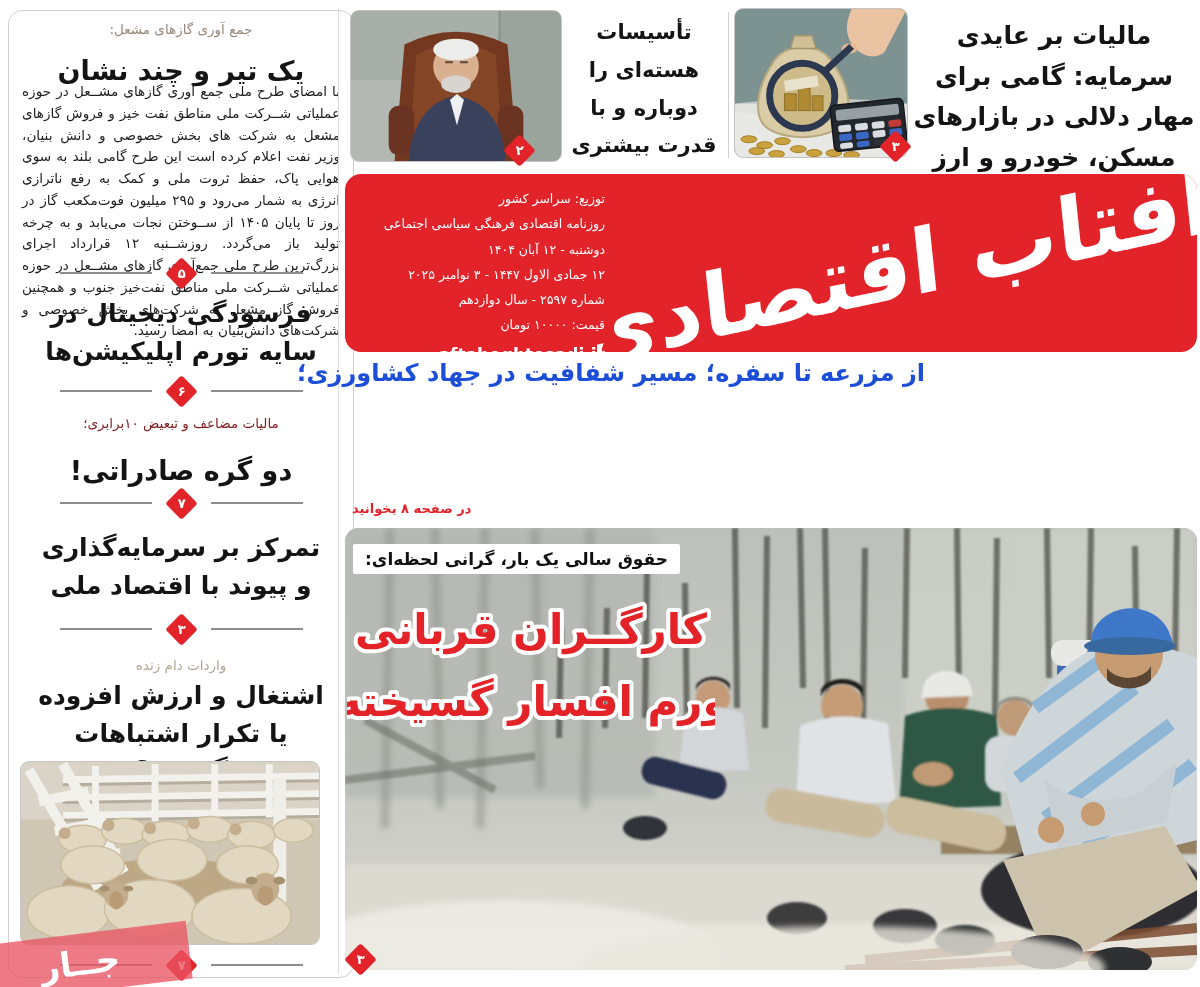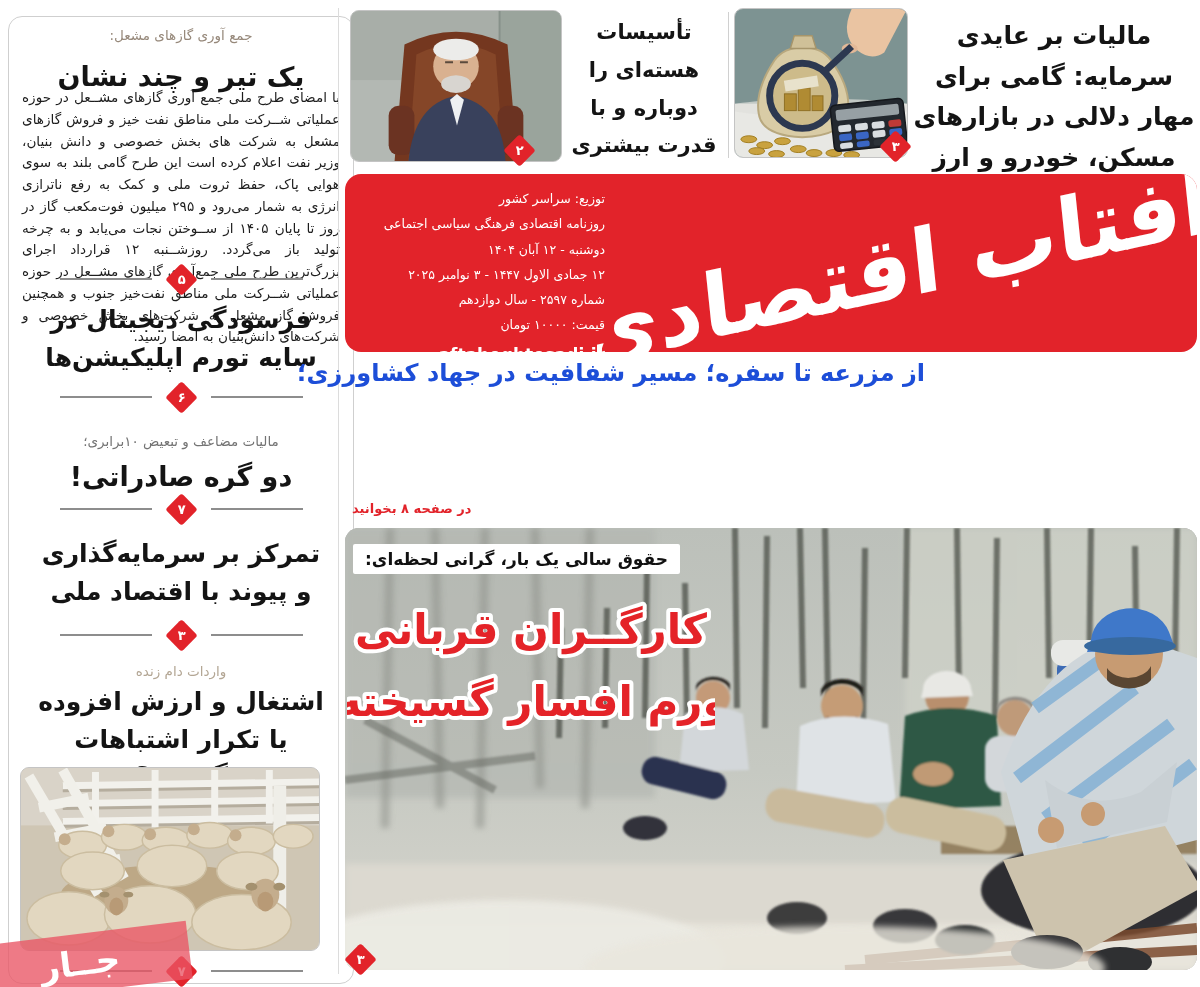--- a/index.html
+++ b/index.html
@@ -7,24 +7,24 @@
     --ink:#141414;
     --gray-line:#8d8d8d;
     --border:#cfcfcf;
   }
   *{box-sizing:border-box;margin:0;padding:0;}
   body{background:#fff;font-family:"DejaVu Sans",sans-serif;}
   .page{position:relative;width:1200px;height:987px;background:#fff;overflow:hidden;direction:rtl;}
   .abs{position:absolute;}
 
   
-  .left-col{left:8px;top:16px;width:346px;height:968px;border:1.5px solid var(--border);border-radius:14px;}
+  .left-col{left:8px;top:10px;width:346px;height:968px;border:1.5px solid var(--border);border-radius:14px;}
   .v-rule{left:338px;top:8px;width:1px;height:966px;background:#dcdcdc;}
   .kicker{width:100%;text-align:center;font-size:13.5px;color:#96887a;}
-  .kicker.cool{color:#737373;margin-top:12px;}
+  .kicker.cool{color:#7f1d1d;}
   .kicker.warm{color:#b3a694;}
   .col-headline{width:100%;text-align:center;font-weight:bold;color:var(--ink);}
   .h-big{font-size:27px;margin-top:16px;}
   .h-two{font-size:25px;line-height:1.5;padding:0 26px;}
   .body-text{right:13px;left:13px;font-size:13.6px;line-height:1.6;color:#1d1d1d;text-align:justify;}
   .divrow{left:0;right:0;display:flex;align-items:center;justify-content:center;gap:18px;height:24px;}
   .divrow .line{width:92px;height:2px;background:var(--gray-line);}
   .diamond{width:23px;height:23px;background:var(--red);border-radius:3px;transform:rotate(45deg);display:flex;align-items:center;justify-content:center;flex:none;}
   .diamond span{transform:rotate(-45deg);color:#fff;font-size:13px;font-weight:bold;line-height:1;}
   .d-abs{position:absolute;}

